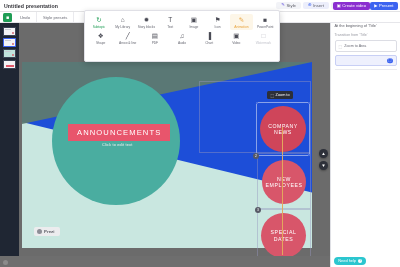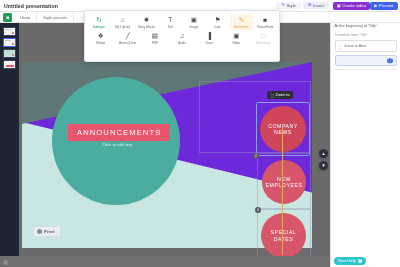--- a/index.html
+++ b/index.html
@@ -109,21 +109,21 @@
     content:""; position:absolute; left:2px; top:3.5px; width:8px; height:2px; background:#e05a6b;
   }
 
   
   #canvas-wrap {
     position:absolute; left:19px; top:23px; right:70px; bottom:11px;
     background:#6b6b6b; overflow:hidden; z-index:10;
   }
   #slide {
     position:absolute; left:3px; top:39px; width:290px; height:186px;
-    background:#6d28d9; overflow:hidden;
+    background:#1d4ed8; overflow:hidden;
   }
   
   #teal-wedge {
     position:absolute; left:0; bottom:0; width:290px; height:126px;
     background:#c9e7e0;
     clip-path:polygon(0 0, 100% 56%, 100% 100%, 0 100%);
   }
   #dark-wedge {
     position:absolute; left:0; top:0; width:290px; height:62px;
     background:#5e7a70;

